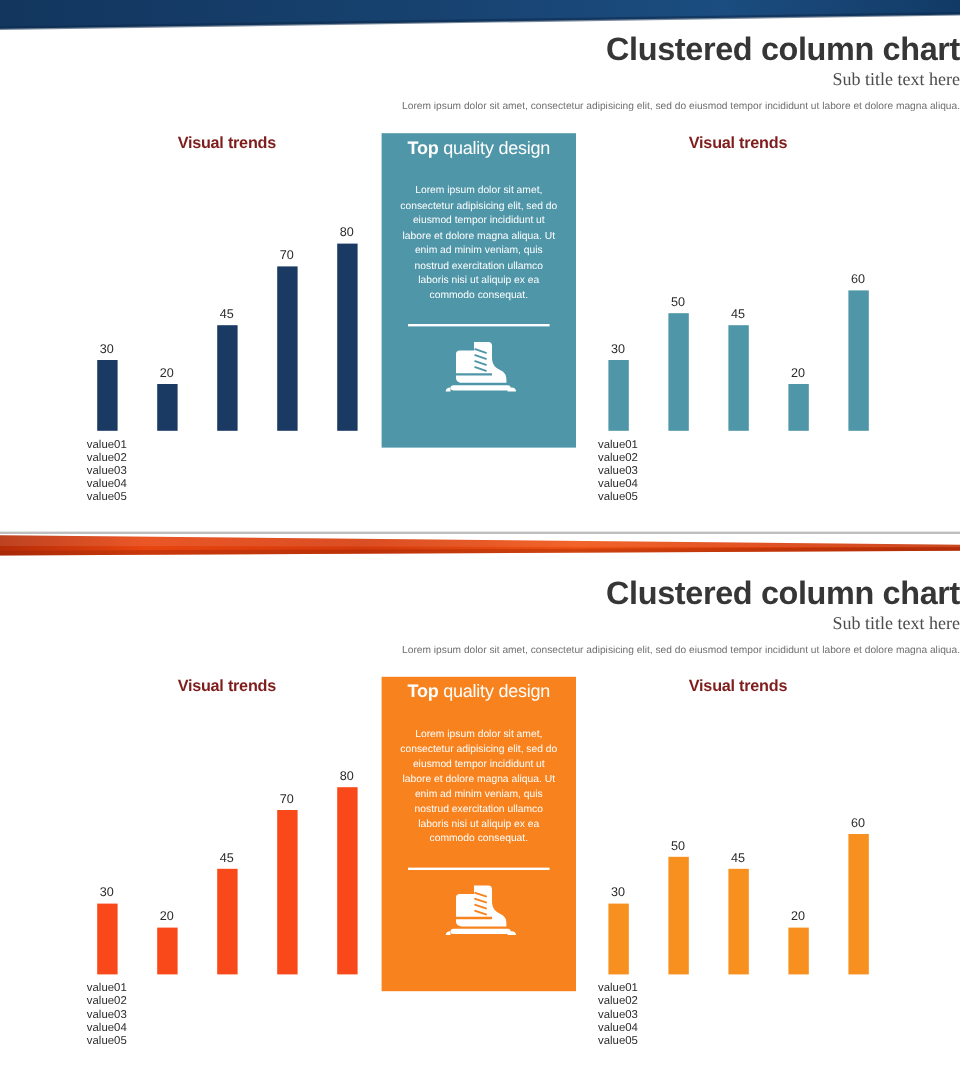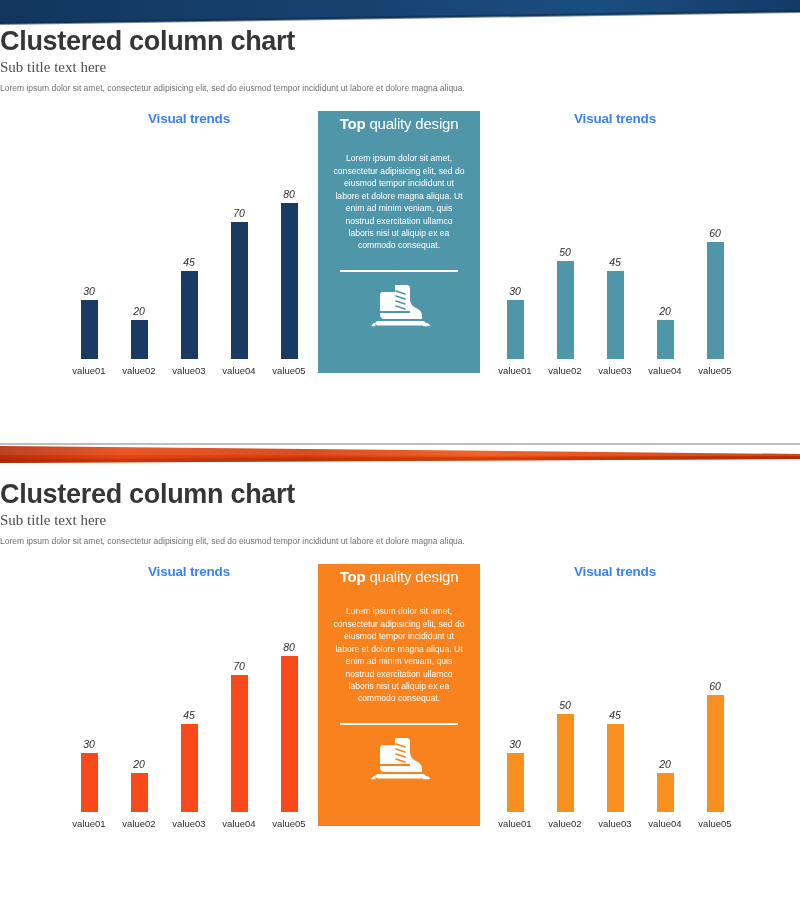--- a/index.html
+++ b/index.html
@@ -20,21 +20,21 @@
   .mid-rule {
     position: absolute; left: 0; top: 443px; width: 800px; height: 2px;
     background: #bfbfbf;
   }
 
   
   .section { position: absolute; left: 0; width: 800px; }
   .section-top { top: 26px; height: 417px; }
   .section-bottom { top: 479px; height: 421px; }
 
-  .head { width: 100%; text-align: left; }
+  .head { width: 100%; text-align: right; }
   .title {
     font-size: 27px; font-weight: bold; color: #363636;
     letter-spacing: -0.3px; font-family: "Liberation Sans", sans-serif;
   }
   .subtitle {
     font-size: 15px; color: #4c4c4c; margin-top: 2px;
     font-family: Liberation Serif, serif;
   }
   .lead {
     font-size: 8.5px; color: #6f6f6f; margin-top: 7px;
@@ -43,45 +43,45 @@
 
   
   .row { position: relative; width: 800px; height: 290px; margin-top: 18px; }
 
   .chart-block { position: absolute; width: 250px; top: 0; height: 290px; }
   .chart-left  { left: 64px; }
   .chart-right { left: 490px; }
 
   .chart-title {
     text-align: center; font-size: 13.5px; font-weight: bold;
-    color: #3b82f6; letter-spacing: -0.2px;
+    color: #7f1d1d; letter-spacing: -0.2px;
   }
 
   .plot {
     position: relative; width: 250px; height: 215px; margin-top: 18px;
   }
   .bars {
     position: absolute; left: 0; bottom: 0; width: 250px; height: 215px;
     display: flex; align-items: flex-end; justify-content: space-between;
   }
   .bar-col {
     width: 50px; height: 100%;
     display: flex; flex-direction: column; justify-content: flex-end;
     align-items: center;
-    font-style: italic;
   }
   .bar-value {
     font-size: 10.5px; color: #2b2b2b; margin-bottom: 3px;
   }
   .bar {
     width: 17px; background: #1b3a63;
   }
   .cats {
     width: 250px; display: flex; justify-content: center;
     margin-top: 6px;
+    flex-direction: column;
   }
   .cat {
     width: 50px; text-align: center; font-size: 9.5px; color: #2b2b2b;
   }
 
   
   .panel {
     position: absolute; left: 318px; top: 0; width: 162px; height: 262px;
     background: #4f96a8; padding: 4px 12px 10px 12px;
     display: flex; flex-direction: column; align-items: center;

